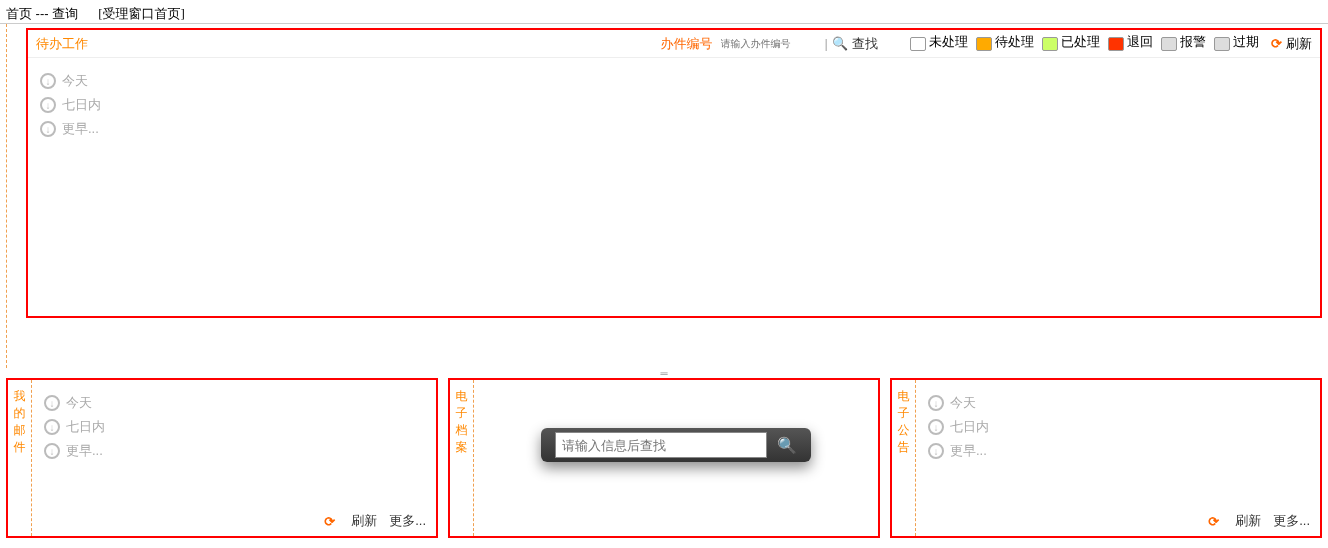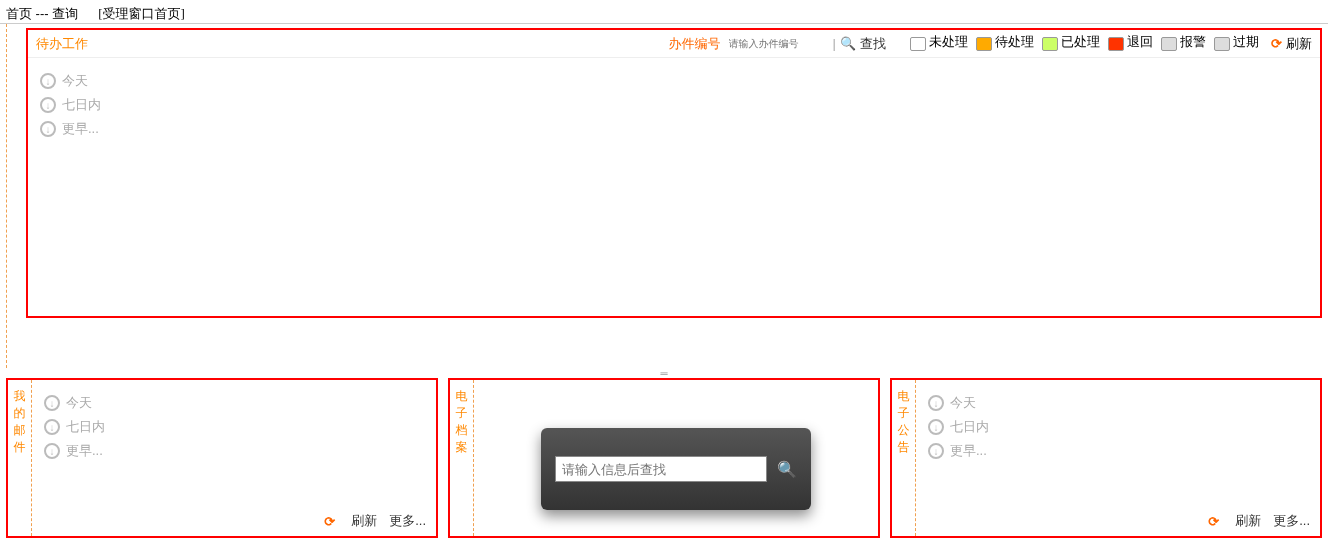--- a/index.html
+++ b/index.html
@@ -17,39 +17,39 @@
 
 .content-col { flex: 1; margin-left: 6px; border-left: 1px dashed #f0a050; padding-left: 19px; }
 .todo-panel { border: 2px solid red; margin: 4px 6px 0 0; height: 290px; background: #fff; }
 .todo-header { display: flex; align-items: center; height: 28px; border-bottom: 1px solid #eee; padding: 0 8px; }
 .todo-title { color: #ff8800; flex-shrink: 0; }
 .todo-spacer { flex: 1; }
 .search-label { color: #ff6600; margin-right: 8px; }
 .search-input { border: none; outline: none; width: 100px; color: #999; font-size: 10px; }
 .search-sep { color: #aaa; margin: 0 4px; }
 .search-icon { color: #ff8800; font-weight: bold; margin-right: 4px; }
-.search-btn-text { color: #333; margin-right: 20px; }
+.search-btn-text { color: #333; margin-right: 28px; }
 .status-item { display: inline-flex; align-items: flex-end; margin: 0 4px; }
 .status-swatch { width: 16px; height: 14px; border: 1px solid #999; border-radius: 2px; margin-right: 3px; display: inline-block; }
 .refresh-icon { color: #ff6600; font-weight: bold; margin: 0 4px 0 8px; }
 .todo-body { padding: 8px 12px; }
 .time-row { color: #aaa; margin: 6px 0; display: flex; align-items: center; }
 .time-row .chev { width: 16px; height: 16px; border: 2px solid #bbb; border-radius: 50%; display: inline-flex; align-items: center; justify-content: center; margin-right: 6px; font-size: 10px; color: #bbb; }
 
 .grabber { text-align: center; color: #999; height: 10px; font-size: 10px; }
 
 .bottom-row { display: flex; gap: 10px; padding: 0 6px; height: 160px; }
 .bottom-panel { border: 2px solid red; flex: 1; display: flex; position: relative; }
 .panel-vert-title { width: 24px; border-right: 1px dashed #f0a050; display: flex; flex-direction: column; align-items: center; justify-content: flex-start; padding-top: 8px; color: #ff8800; font-size: 12px; }
 .panel-vert-title span { display: block; }
 .panel-body { flex: 1; padding: 8px 12px; position: relative; }
 .panel-footer { position: absolute; bottom: 6px; right: 10px; display: flex; align-items: center; gap: 12px; color: #333; }
 .panel-footer .refresh-icon { color: #ff6600; }
 
-.archive-search { background: linear-gradient(#555,#333); border-radius: 6px; padding: 28px 14px; display: flex; align-items: center; gap: 10px; box-shadow: 0 6px 14px rgba(0,0,0,.45); margin: 40px auto 0; width: 270px; }
+.archive-search { background: linear-gradient(#555,#333); border-radius: 6px; padding: 4px 14px; display: flex; align-items: center; gap: 10px; box-shadow: 0 6px 14px rgba(0,0,0,.45); margin: 40px auto 0; width: 270px; }
 .archive-search input { flex: 1; height: 26px; border: 1px solid #888; padding: 0 6px; font-size: 13px; background: #fff; color: #555; }
 .archive-search .mag { color: #ff8800; font-size: 16px; font-weight: bold; }
 </style>
 </head>
 <body>
 
 <div class="top-bar">
   <span class="crumb">首页 --- 查询</span>
   <span class="page-title">[受理窗口首页]</span>
 </div>

